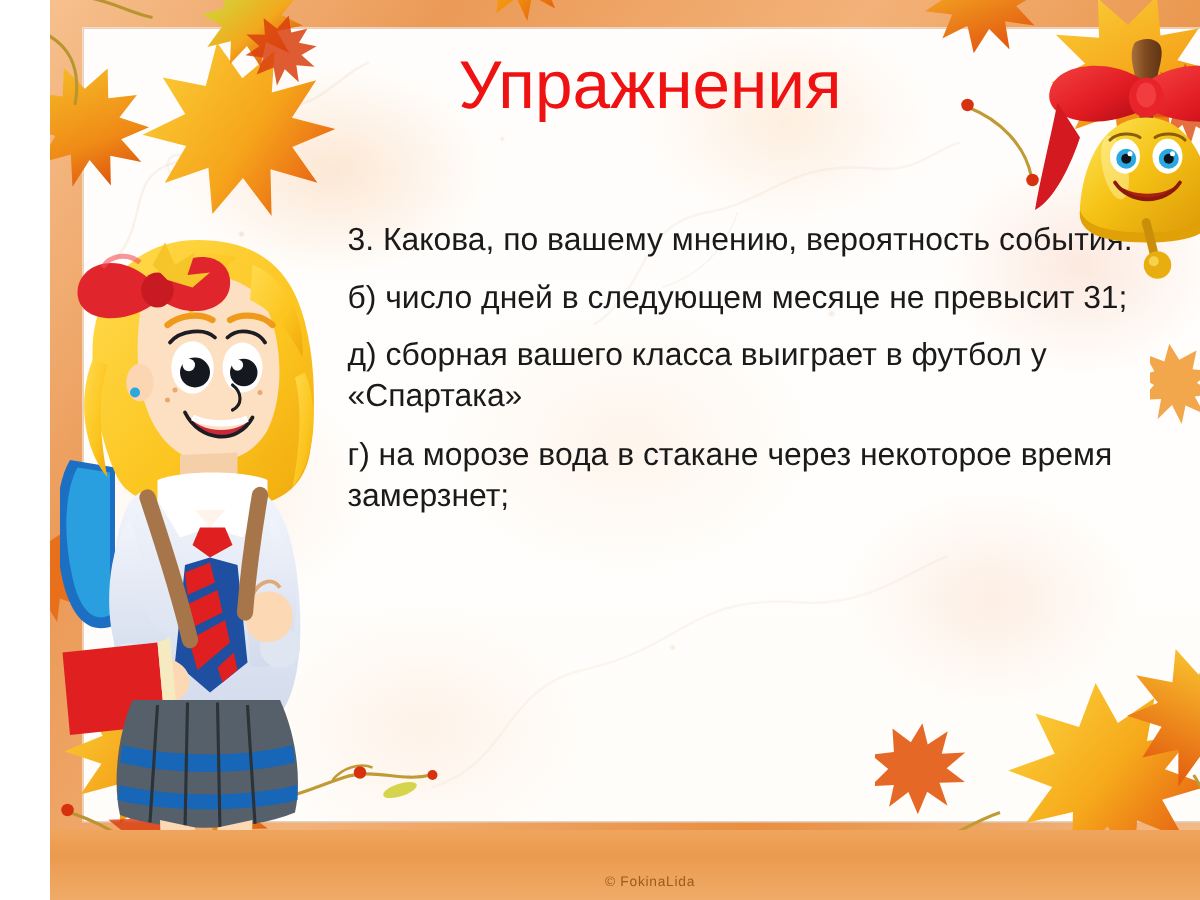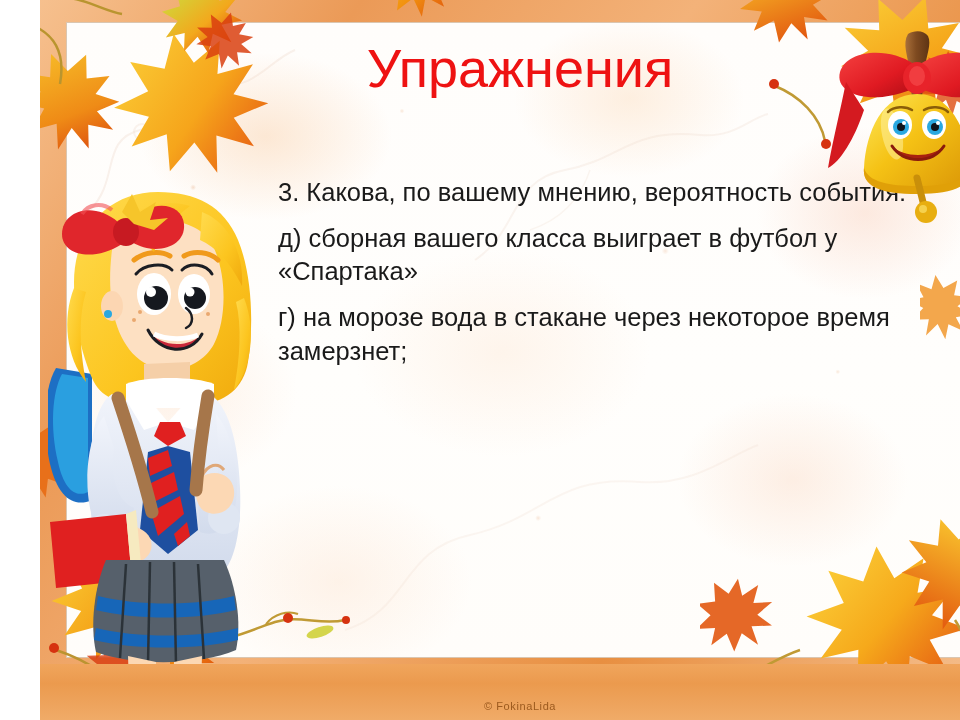--- a/index.html
+++ b/index.html
@@ -276,20 +276,21 @@
   <div class="leaf" style="left:880px; top:230px; width:100px; height:200px;">
     <svg viewBox="0 0 100 200" width="100" height="200">
       <path d="M120,30 L132,58 L158,44 L150,72 L182,70 L160,92 L188,106 L156,112 L168,140 L138,124 L132,156 L118,126 L92,146 L96,114 L64,118 L84,96 L56,82 L88,74 L78,46 L106,58 Z" fill="#ef8a12" opacity=".75" transform="translate(-40,30) scale(.5) rotate(35 120 90)"></path>
     </svg>
   </div>
 
   <div id="title">Упражнения</div>
 
   <div id="body-text">
     <p>3. Какова, по вашему мнению, вероятность события:</p>
+    <p>б) число дней в следующем месяце не превысит 31;</p>
     <p>д) сборная вашего класса выиграет в футбол у «Спартака»</p>
     <p>г) на морозе вода в стакане через некоторое время замерзнет;</p>
   </div>
 
   <div id="bell-character">
     <svg viewBox="0 0 180 200" width="180" height="200">
       <defs>
         <linearGradient id="bellg" x1="0" y1="0" x2="1" y2="1">
           <stop offset="0%" stop-color="#fde85a"></stop>
             <stop offset="45%" stop-color="#f5c215"></stop>

